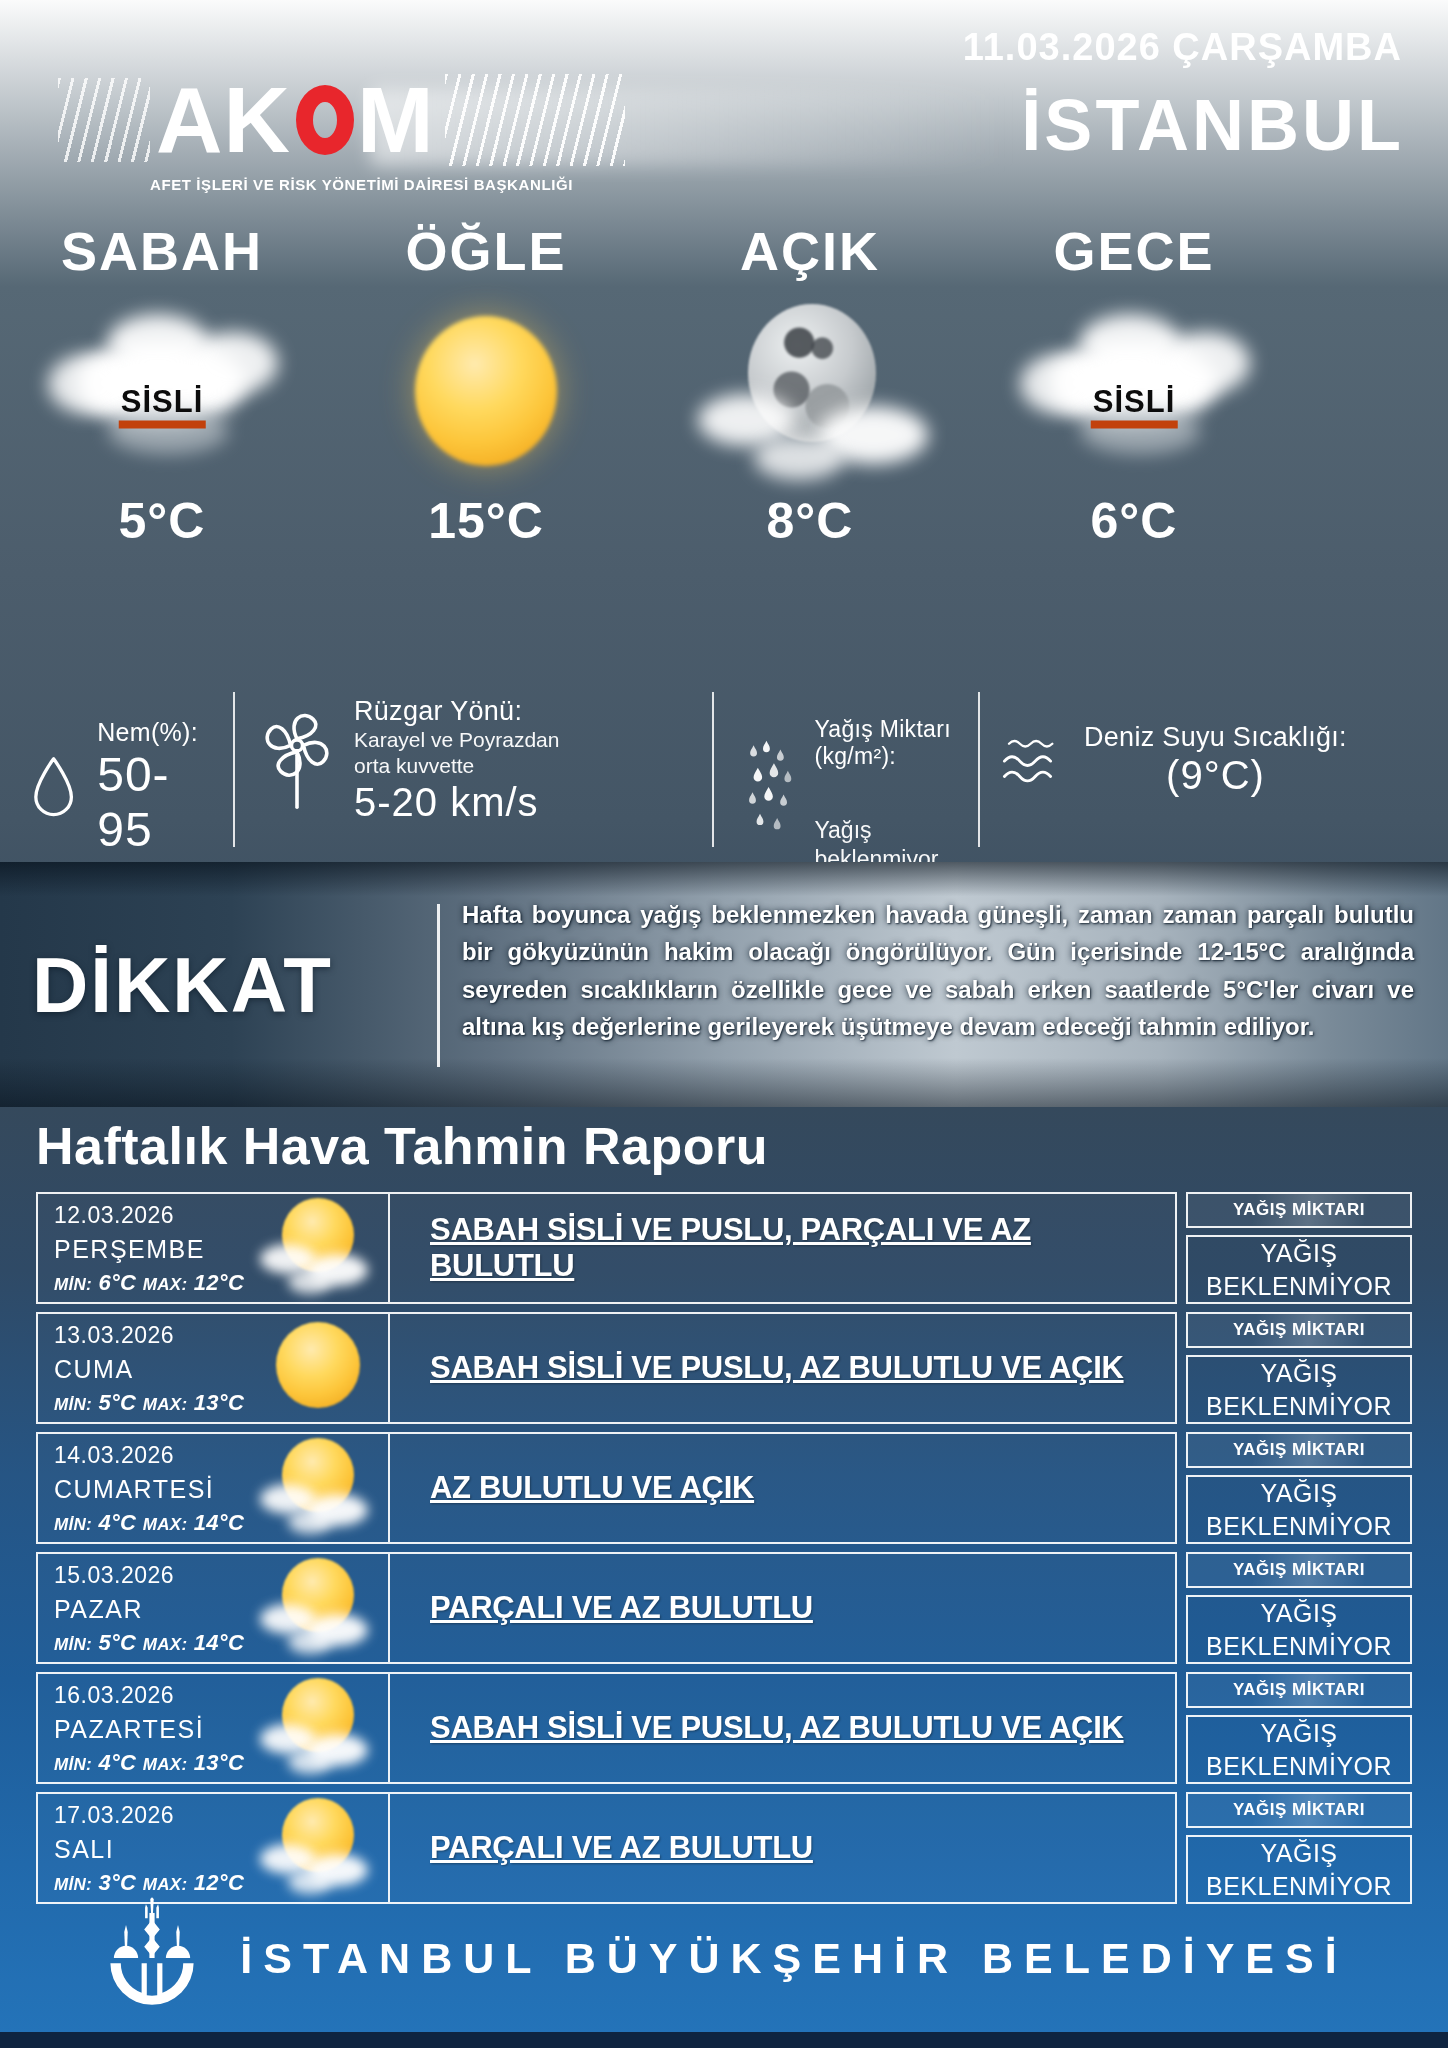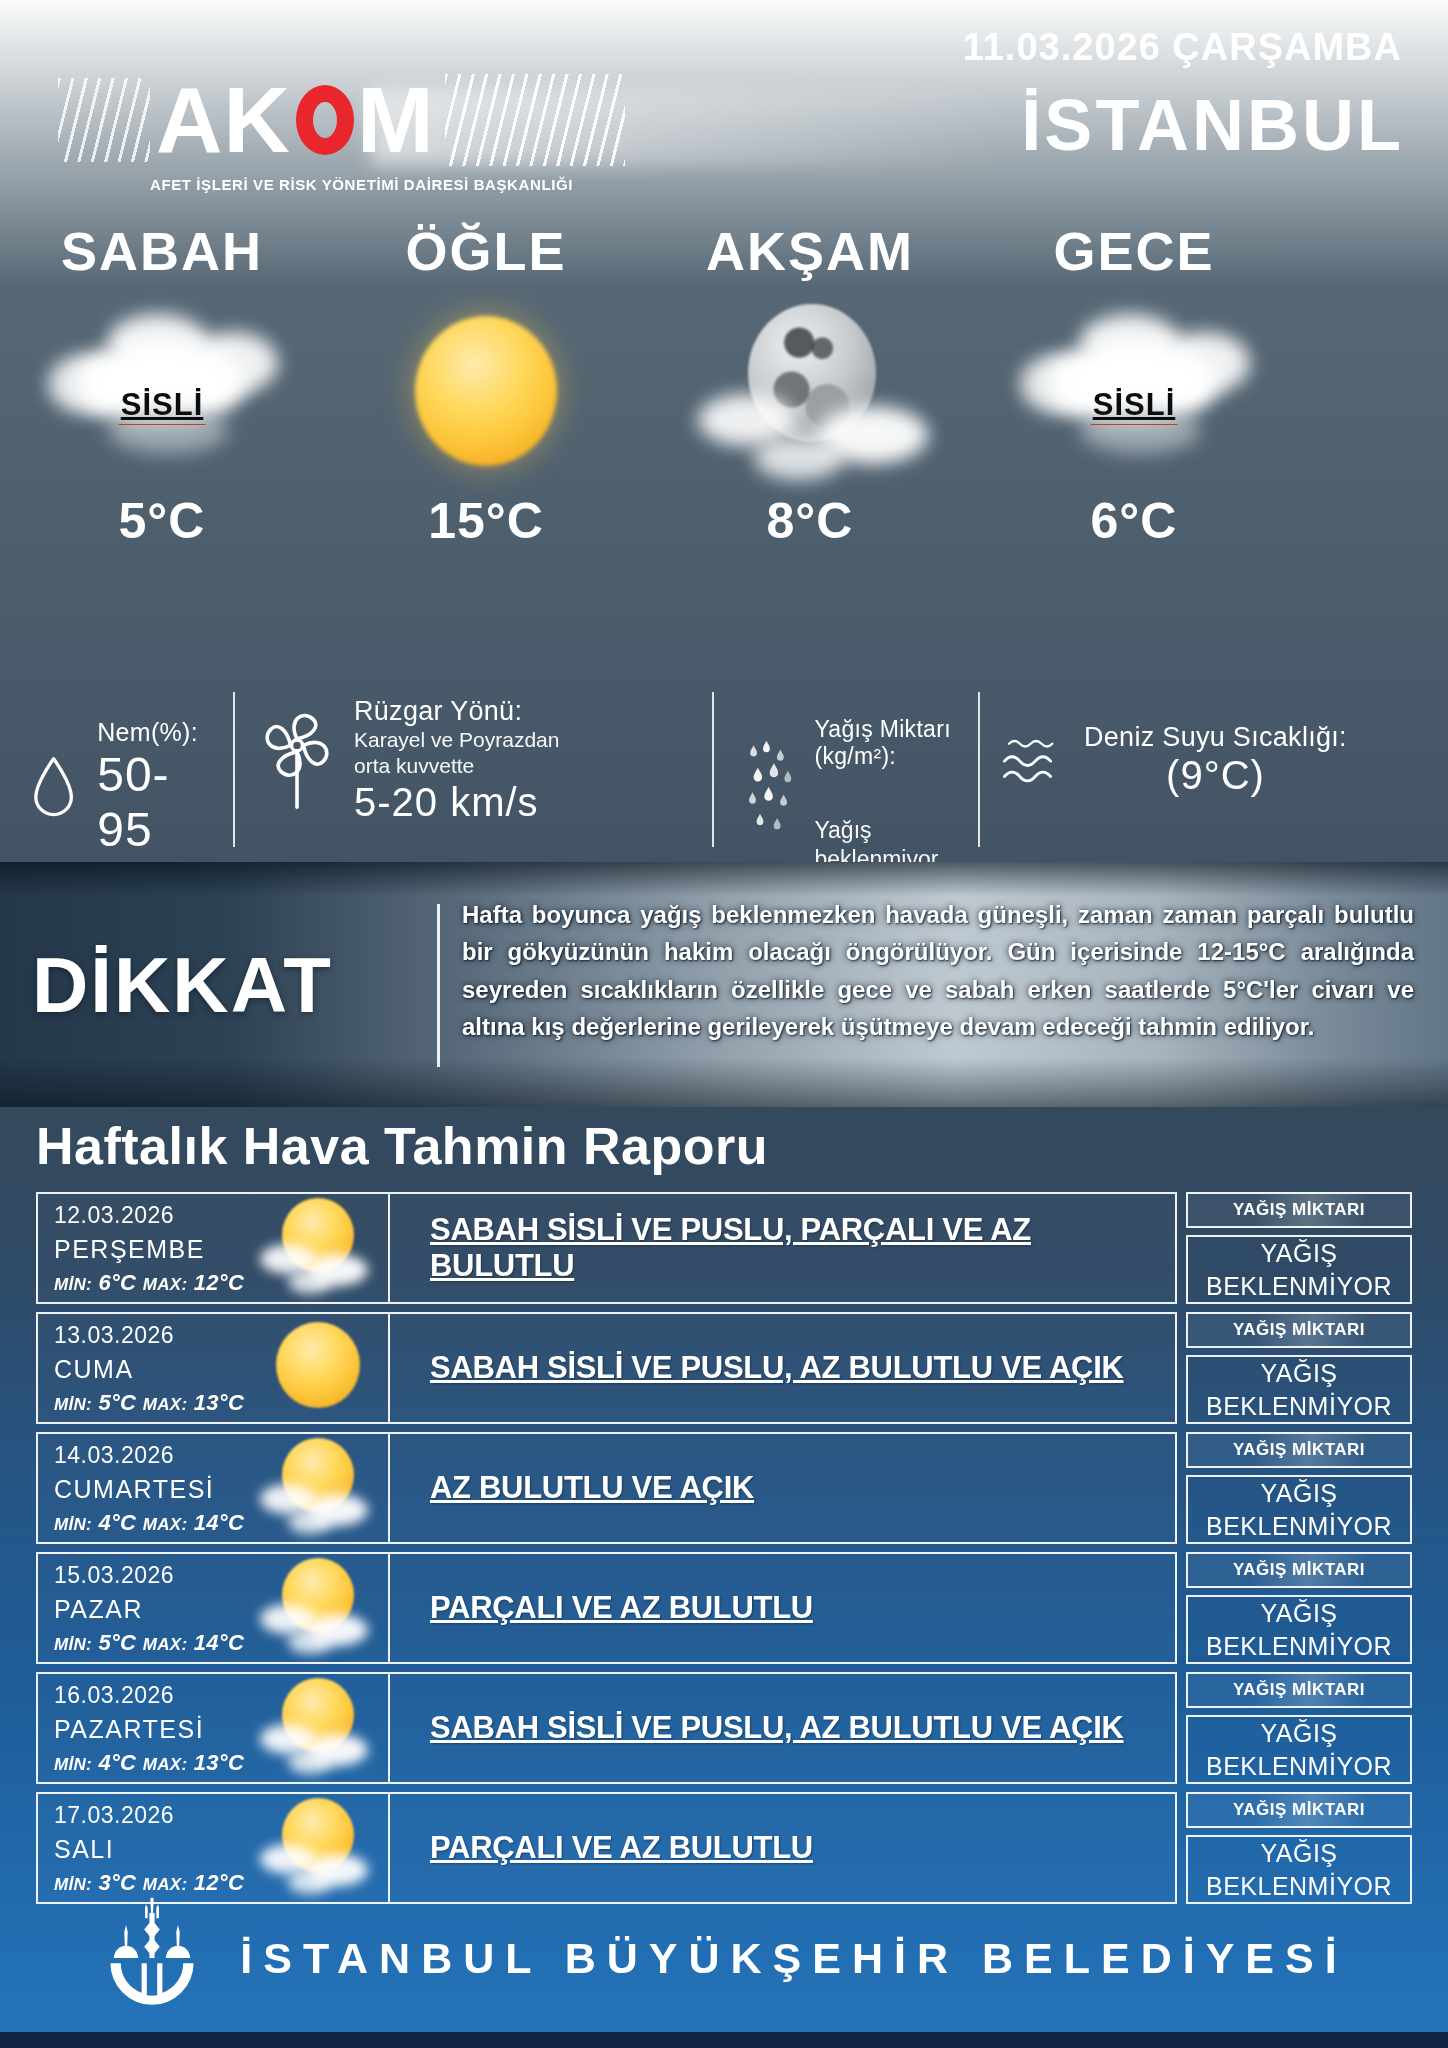--- a/index.html
+++ b/index.html
@@ -45,21 +45,21 @@
 
   .blob { position:absolute; background:#fff; border-radius:50%; filter:blur(9px); }
   .blob.gray { background:#b9c1c7; }
   .v-fog .b1 { width:170px; height:86px; left:34px; top:44px; }
   .v-fog .b2 { width:80px; height:60px; left:6px; top:58px; opacity:.85; }
   .v-fog .b3 { width:90px; height:62px; left:146px; top:36px; opacity:.9; }
   .v-fog .b4 { width:100px; height:56px; left:66px; top:18px; opacity:.9; }
   .v-fog .b5 { width:120px; height:46px; left:66px; top:112px; opacity:.7; }
   .sisli { position:absolute; left:50%; top:58%; transform:translate(-50%,-50%);
     color:#0c0c0c; font-size:31px; font-weight:800; letter-spacing:1px;
-    border-bottom:1px solid #c2410c; padding:0 2px 1px; z-index:3;text-decoration:underline; }
+    border-bottom:8px solid #c2410c; padding:0 2px 1px; z-index:3; }
   .sun-ball { position:absolute; left:50%; top:50%; transform:translate(-50%,-50%);
     width:142px; height:150px; border-radius:50%;
     background:radial-gradient(circle at 42% 32%, #ffeaae 0%, #ffd95e 35%, #fdc63b 60%, #f2a81d 88%, #eda112 100%);
     filter:blur(2px); box-shadow:0 0 34px rgba(255,205,80,.45); }
   .moon-ball { position:absolute; left:58px; top:8px; width:128px; height:138px; border-radius:50%;
     background:
       radial-gradient(circle at 40% 28%, rgba(60,65,70,.85) 0 11%, rgba(60,65,70,0) 13%),
       radial-gradient(circle at 58% 32%, rgba(70,75,80,.8) 0 8%, rgba(70,75,80,0) 10%),
       radial-gradient(circle at 34% 62%, rgba(80,85,90,.75) 0 14%, rgba(80,85,90,0) 16%),
       radial-gradient(circle at 62% 74%, rgba(150,155,158,.9) 0 16%, rgba(150,155,158,0) 18%),
@@ -174,21 +174,21 @@
     <div class="picon icon-sun">
 
       <div class="variant v-sun">
           <div class="sun-ball"></div>
         </div>
 
     </div>
     <div class="p-temp">15°C</div>
   </div>
   <div class="period">
-    <div class="p-label">AKŞAM</div>
+    <div class="p-label">AÇIK</div>
     <div class="picon icon-moon-cloud">
 
       <div class="variant v-moon">
           <div class="moon-ball"></div>
           <div class="blob c1"></div>
           <div class="blob c2"></div>
           <div class="blob c3"></div>
         </div>
     </div>
     <div class="p-temp">8°C</div>

